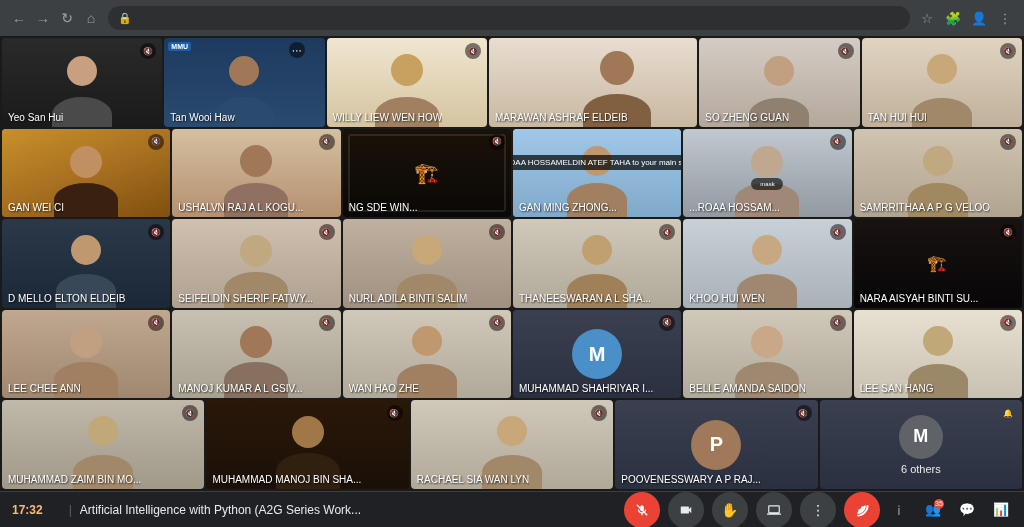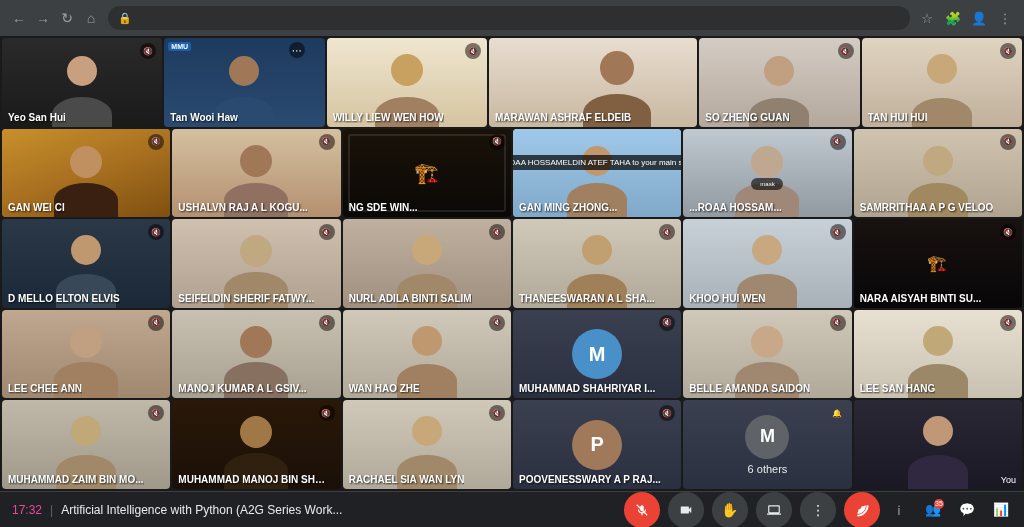--- a/index.html
+++ b/index.html
@@ -94,21 +94,21 @@
       align-items: center;
       justify-content: center;
     }
 
     .participant-name {
       position: absolute;
       bottom: 4px;
       left: 6px;
       color: #fff;
       font-size: 10px;
-      font-weight: 700;
+      font-weight: 400;
       text-shadow: 1px 1px 2px rgba(0,0,0,0.8);
       white-space: nowrap;
       overflow: hidden;
       text-overflow: ellipsis;
       max-width: 90%;
     }
 
     .mic-icon {
       position: absolute;
       top: 5px;
@@ -165,24 +165,24 @@
       height: 36px;
       background: #202124;
       display: flex;
       align-items: center;
       padding: 0 12px;
       gap: 8px;
       flex-shrink: 0;
       border-top: 1px solid #3c4043;
     }
     .status-time {
-      color: #ec4899;
+      color: #fdba74;
       font-size: 12px;
-      font-weight: 400;
-      margin-right: 0;
+      font-weight: 700;
+      margin-right: 18px;
     }
     .status-divider {
       color: #5f6368;
       font-size: 12px;
     }
     .status-title {
       color: #e8eaed;
       font-size: 12px;
       flex: 1;
       overflow: hidden;
@@ -438,21 +438,21 @@
   </div>
 
   <div class="video-row">
     <div class="video-cell cell-r3c1">
       <div class="pv">
         <div style="position:absolute;top:0;left:0;width:100%;height:100%;background:linear-gradient(180deg,#2a3848 0%,#1a2838 100%);"></div>
         <div class="head" style="width:30px;height:30px;top:18%;left:50%;transform:translateX(-50%);background:#c09870;position:absolute;border-radius:50%;"></div>
         <div style="position:absolute;bottom:0;left:50%;transform:translateX(-50%);width:60px;height:34px;background:#384858;border-radius:50% 50% 0 0;"></div>
       </div>
       <div class="mic-icon">🔇</div>
-      <div class="participant-name">D MELLO ELTON ELVIS</div>
+      <div class="participant-name">D MELLO ELTON ELDEIB</div>
     </div>
     <div class="video-cell cell-r3c2">
       <div class="pv">
         <div class="head" style="width:32px;height:32px;top:18%;left:50%;transform:translateX(-50%);background:#c0a880;position:absolute;border-radius:50%;"></div>
         <div style="position:absolute;bottom:0;left:50%;transform:translateX(-50%);width:64px;height:36px;background:#a08868;border-radius:50% 50% 0 0;"></div>
       </div>
       <div class="mic-icon">🔇</div>
       <div class="participant-name">SEIFELDIN SHERIF FATWY...</div>
     </div>
     <div class="video-cell cell-r3c3">
@@ -575,29 +575,20 @@
       </div>
       <div class="mic-icon">🔇</div>
       <div class="participant-name">POOVENESSWARY A P RAJ...</div>
     </div>
     <div class="video-cell cell-r5c5">
       <div class="pv others-cell">
         <div class="others-avatar">M</div>
         <div class="others-count">6 others</div>
       </div>
       <div class="mic-icon" style="background:transparent;">🔔</div>
-    </div>
-    <div class="video-cell cell-r5c6">
-      <div class="pv">
-        <div style="position:absolute;top:0;left:0;width:100%;height:100%;background:linear-gradient(180deg,#2a2835 0%,#1a1825 100%);"></div>
-        <div class="head" style="width:30px;height:30px;top:18%;left:50%;transform:translateX(-50%);background:#c09878;position:absolute;border-radius:50%;"></div>
-        <div style="position:absolute;bottom:0;left:50%;transform:translateX(-50%);width:60px;height:34px;background:#302840;border-radius:50% 50% 0 0;"></div>
-      </div>
-      <div class="you-label">You</div>
-      <div class="participant-name"></div>
     </div>
   </div>
 </div>
 
 <div class="status-bar">
   <span class="status-time">17:32</span>
   <span class="status-divider">|</span>
   <span class="status-title">Artificial Intelligence with Python (A2G Series Work...</span>
 
   <div class="status-controls">

